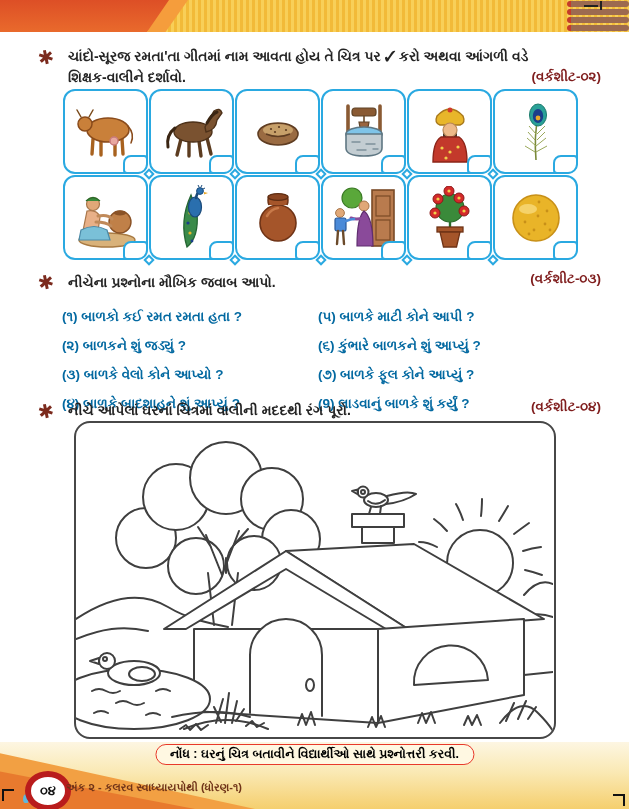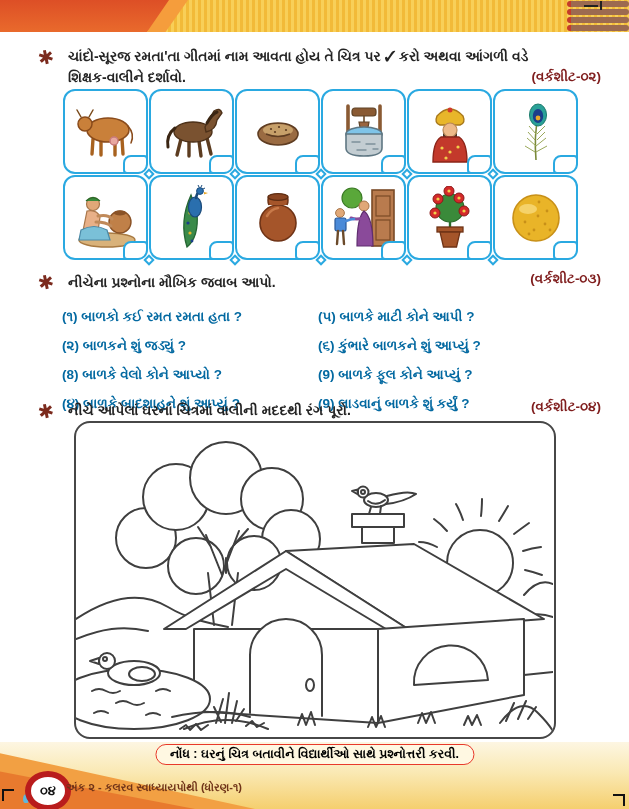--- a/index.html
+++ b/index.html
@@ -269,27 +269,27 @@
     <div class="dm" style="left:489px;top:256px;"></div>
   </div>
 
   <span class="bullet" style="left:38px;top:273px;">✱</span>
   <div class="instr" style="top:272px;">નીચેના પ્રશ્નોના મૌખિક જવાબ આપો.</div>
   <span class="ws-label" style="top:271px;">(વર્કશીટ-૦૩)</span>
 
   <div class="qcol" style="left:62px;">
     <div class="q">(૧) બાળકો કઈ રમત રમતા હતા ?</div>
     <div class="q">(૨) બાળકને શું જડ્યું ?</div>
-    <div class="q">(8) બાળકે વેલો કોને આપ્યો ?</div>
+    <div class="q">(૩) બાળકે વેલો કોને આપ્યો ?</div>
     <div class="q">(૪) બાળકે બાદશાહને શું આપ્યું ?</div>
   </div>
   <div class="qcol" style="left:318px;">
     <div class="q">(૫) બાળકે માટી કોને આપી ?</div>
     <div class="q">(૬) કુંભારે બાળકને શું આપ્યું ?</div>
-    <div class="q">(9) બાળકે ફૂલ કોને આપ્યું ?</div>
+    <div class="q">(૭) બાળકે ફૂલ કોને આપ્યું ?</div>
     <div class="q">(9) લાડવાનું બાળકે શું કર્યું ?</div>
   </div>
 
   <span class="bullet" style="left:38px;top:402px;">✱</span>
   <div class="instr" style="top:400px;">નીચે આપેલાં ઘરનાં ચિત્રમાં વાલીની મદદથી રંગ પૂરો.</div>
   <span class="ws-label" style="top:399px;">(વર્કશીટ-૦૪)</span>
 
   <div class="panel">
     <svg width="477" height="313" viewBox="0 0 477 313">
       <g stroke="#3f3f3f" stroke-width="2" fill="none" stroke-linecap="round" stroke-linejoin="round">

